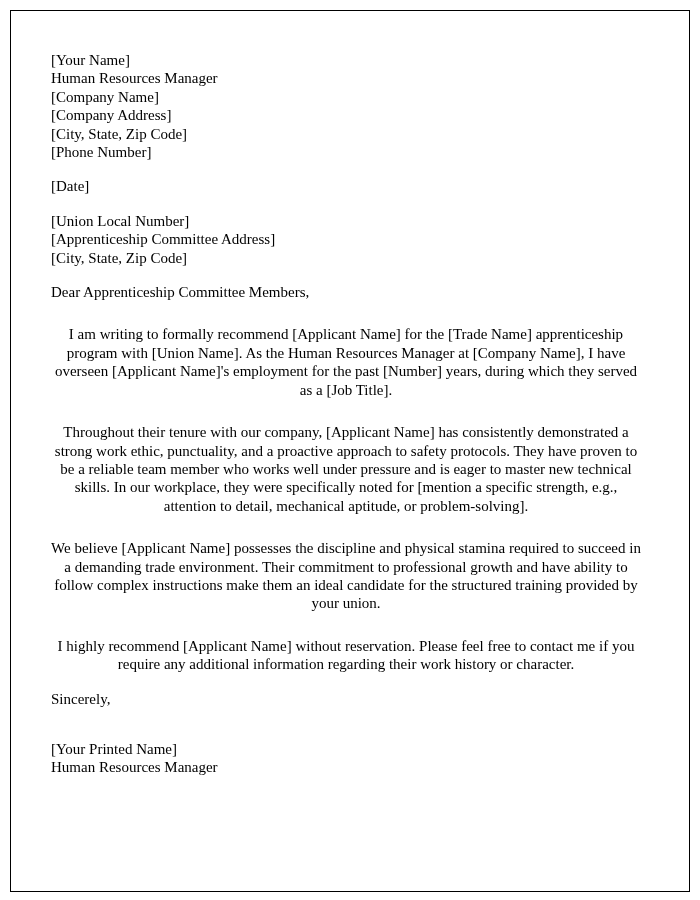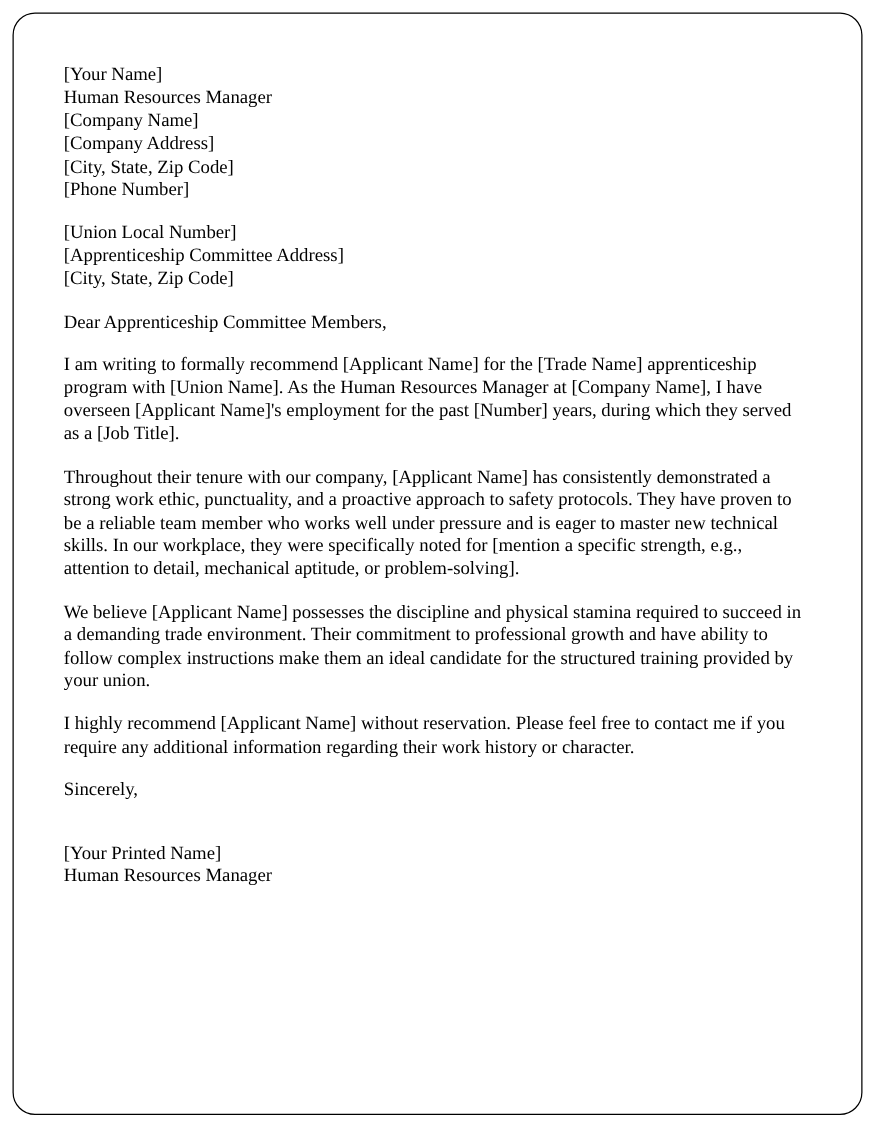--- a/index.html
+++ b/index.html
@@ -1,15 +1,15 @@
 <!DOCTYPE html>
 <html><head>
 <meta charset="utf-8">
 <style>
-  * { margin: 0; padding: 0; box-sizing: border-box; border-radius: 18px; }
+  * { margin: 0; padding: 0; box-sizing: border-box; }
   html, body {
     width: 700px;
     height: 900px;
     background: #ffffff;
   }
   body {
     font-family: "Liberation Serif", serif;
     color: #000000;
     position: relative;
   }
@@ -23,39 +23,42 @@
     background: #ffffff;
     overflow: hidden;
   }
   .letter {
     padding: 40px 48px 30px 40px;
     font-size: 15px;
     line-height: 18.4px;
   }
   .block { margin-bottom: 16px; }
   .line { white-space: nowrap; }
-  .para { margin-bottom: 16px; text-align: left; }
+  .para { margin-bottom: 16px; text-align: center; margin-top: 24px; }
   .closing { margin-bottom: 32px; }
   .signature-block { margin-bottom: 0; }
 </style>
 </head>
 <body>
 
 <div class="page-border">
   <div class="letter">
 
     <div class="block">
       <div class="line">[Your Name]</div>
       <div class="line">Human Resources Manager</div>
       <div class="line">[Company Name]</div>
       <div class="line">[Company Address]</div>
       <div class="line">[City, State, Zip Code]</div>
       <div class="line">[Phone Number]</div>
     </div>
 
+    <div class="block">
+      <div class="line">[Date]</div>
+    </div>
 
     <div class="block">
       <div class="line">[Union Local Number]</div>
       <div class="line">[Apprenticeship Committee Address]</div>
       <div class="line">[City, State, Zip Code]</div>
     </div>
 
     <div class="block">
       <div class="line">Dear Apprenticeship Committee Members,</div>
     </div>

